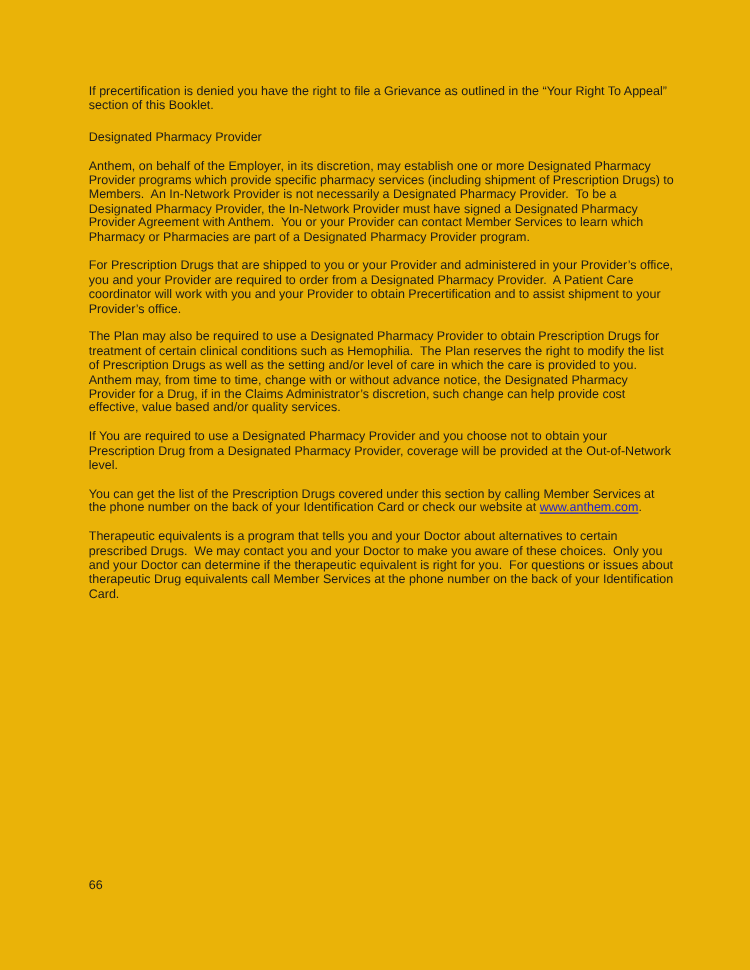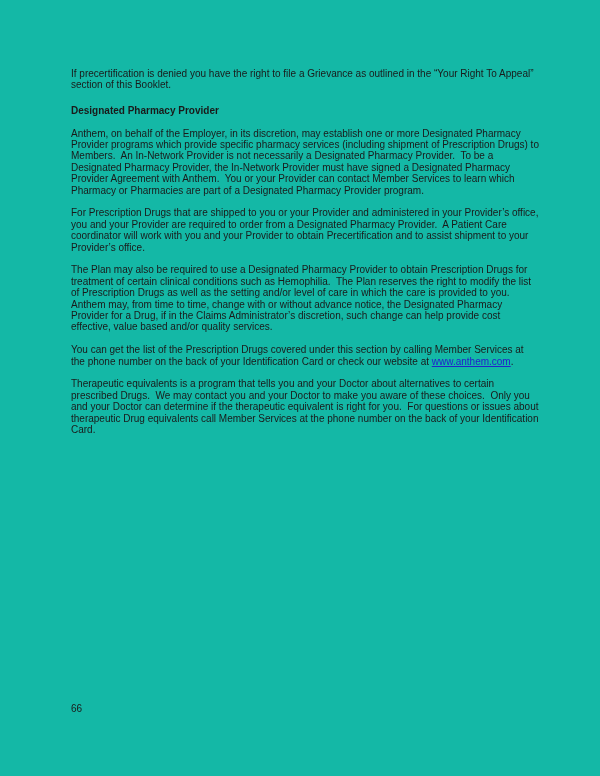--- a/index.html
+++ b/index.html
@@ -4,39 +4,39 @@
 <style>
   html, body {
     margin: 0;
     padding: 0;
     background: #ffffff;
   }
   .page {
     position: relative;
     width: 600px;
     height: 776px;
-    background: #14b8a6;
+    background: #eab308;
     overflow: hidden;
     font-family: "Liberation Sans", sans-serif;
     color: #1a1a1a;
   }
   .content {
     position: absolute;
     top: 68px;
     left: 71px;
     width: 468px;
     font-size: 10px;
     line-height: 11.4px;
   }
   .para {
     margin: 0 0 11.4px 0;
     white-space: pre-wrap;
   }
   .heading {
-    font-weight: bold;
+    font-weight: normal;
     font-size: 10px;
     margin: 14px 0 11.4px 0;
     white-space: pre-wrap;
   }
   .link {
     color: #2222cc;
     text-decoration: underline;
     cursor: pointer;
   }
   .footer {
@@ -59,20 +59,21 @@
     <p class="para">If precertification is denied you have the right to file a Grievance as outlined in the “Your Right To Appeal” section of this Booklet.</p>
 
     <p class="heading">Designated Pharmacy Provider</p>
 
     <p class="para">Anthem, on behalf of the Employer, in its discretion, may establish one or more Designated Pharmacy Provider programs which provide specific pharmacy services (including shipment of Prescription Drugs) to Members.  An In-Network Provider is not necessarily a Designated Pharmacy Provider.  To be a Designated Pharmacy Provider, the In-Network Provider must have signed a Designated Pharmacy Provider Agreement with Anthem.  You or your Provider can contact Member Services to learn which Pharmacy or Pharmacies are part of a Designated Pharmacy Provider program.</p>
 
     <p class="para">For Prescription Drugs that are shipped to you or your Provider and administered in your Provider’s office, you and your Provider are required to order from a Designated Pharmacy Provider.  A Patient Care coordinator will work with you and your Provider to obtain Precertification and to assist shipment to your Provider’s office.</p>
 
     <p class="para">The Plan may also be required to use a Designated Pharmacy Provider to obtain Prescription Drugs for treatment of certain clinical conditions such as Hemophilia.  The Plan reserves the right to modify the list of Prescription Drugs as well as the setting and/or level of care in which the care is provided to you.  Anthem may, from time to time, change with or without advance notice, the Designated Pharmacy Provider for a Drug, if in the Claims Administrator’s discretion, such change can help provide cost effective, value based and/or quality services.</p>
 
+    <p class="para">If You are required to use a Designated Pharmacy Provider and you choose not to obtain your Prescription Drug from a Designated Pharmacy Provider, coverage will be provided at the Out-of-Network level.</p>
 
     <p class="para"><span>You can get the list of the Prescription Drugs covered under this section by calling Member Services at the phone number on the back of your Identification Card or check our website at </span><a class="link" href="#">www.anthem.com</a><span>.</span></p>
 
 
     <p class="para">Therapeutic equivalents is a program that tells you and your Doctor about alternatives to certain prescribed Drugs.  We may contact you and your Doctor to make you aware of these choices.  Only you and your Doctor can determine if the therapeutic equivalent is right for you.  For questions or issues about therapeutic Drug equivalents call Member Services at the phone number on the back of your Identification Card.</p>
 
   </div>
 
   <div class="footer">66</div>
 </div>

